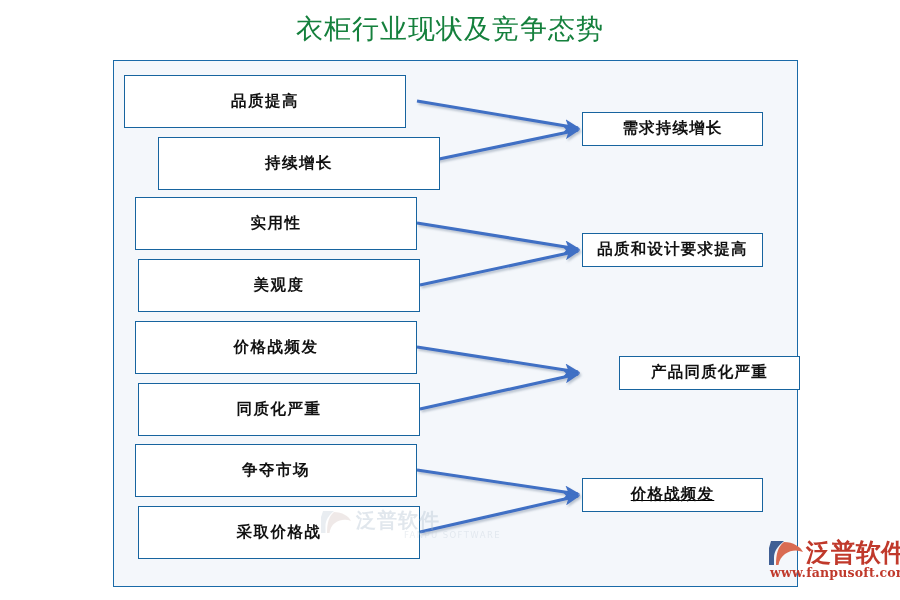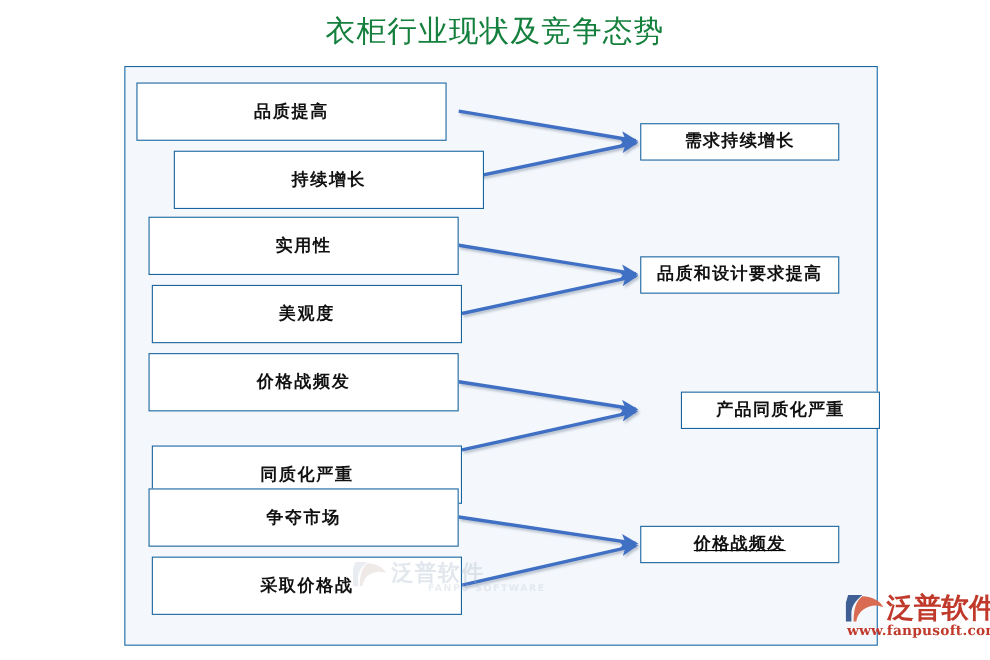--- a/index.html
+++ b/index.html
@@ -95,24 +95,24 @@
     left: 36px;
     top: -1px;
     font-size: 20px;
     font-weight: bold;
     color: #9fb3c6;
     letter-spacing: 1px;
     white-space: nowrap;
   }
   #watermark-center .wm-en {
     position: absolute;
-    left: 36px;
+    left: 51px;
     top: 22px;
     font-size: 8.5px;
-    font-weight: bold;
+    font-weight: normal;
     color: #b9c6d3;
     letter-spacing: 1.4px;
     white-space: nowrap;
     margin-left: 33px;
   }
 
   #brand-logo {
     left: 768px;
     top: 538px;
     width: 130px;
@@ -196,21 +196,21 @@
 </div>
 
 <div class="node-box cause" style="left:138px; top:259px;">
   <span class="node-label">美观度</span>
 </div>
 
 <div class="node-box cause" style="left:135px; top:321px;">
   <span class="node-label">价格战频发</span>
 </div>
 
-<div class="node-box cause" style="left:138px; top:383px;margin-top:22px;">
+<div class="node-box cause" style="left:138px; top:383px;">
   <span class="node-label">同质化严重</span>
 </div>
 
 <div class="node-box cause" style="left:135px; top:444px;">
   <span class="node-label">争夺市场</span>
 </div>
 
 <div class="node-box cause" style="left:138px; top:506px;align-items:center;">
   <span class="node-label">采取价格战</span>
 </div>

